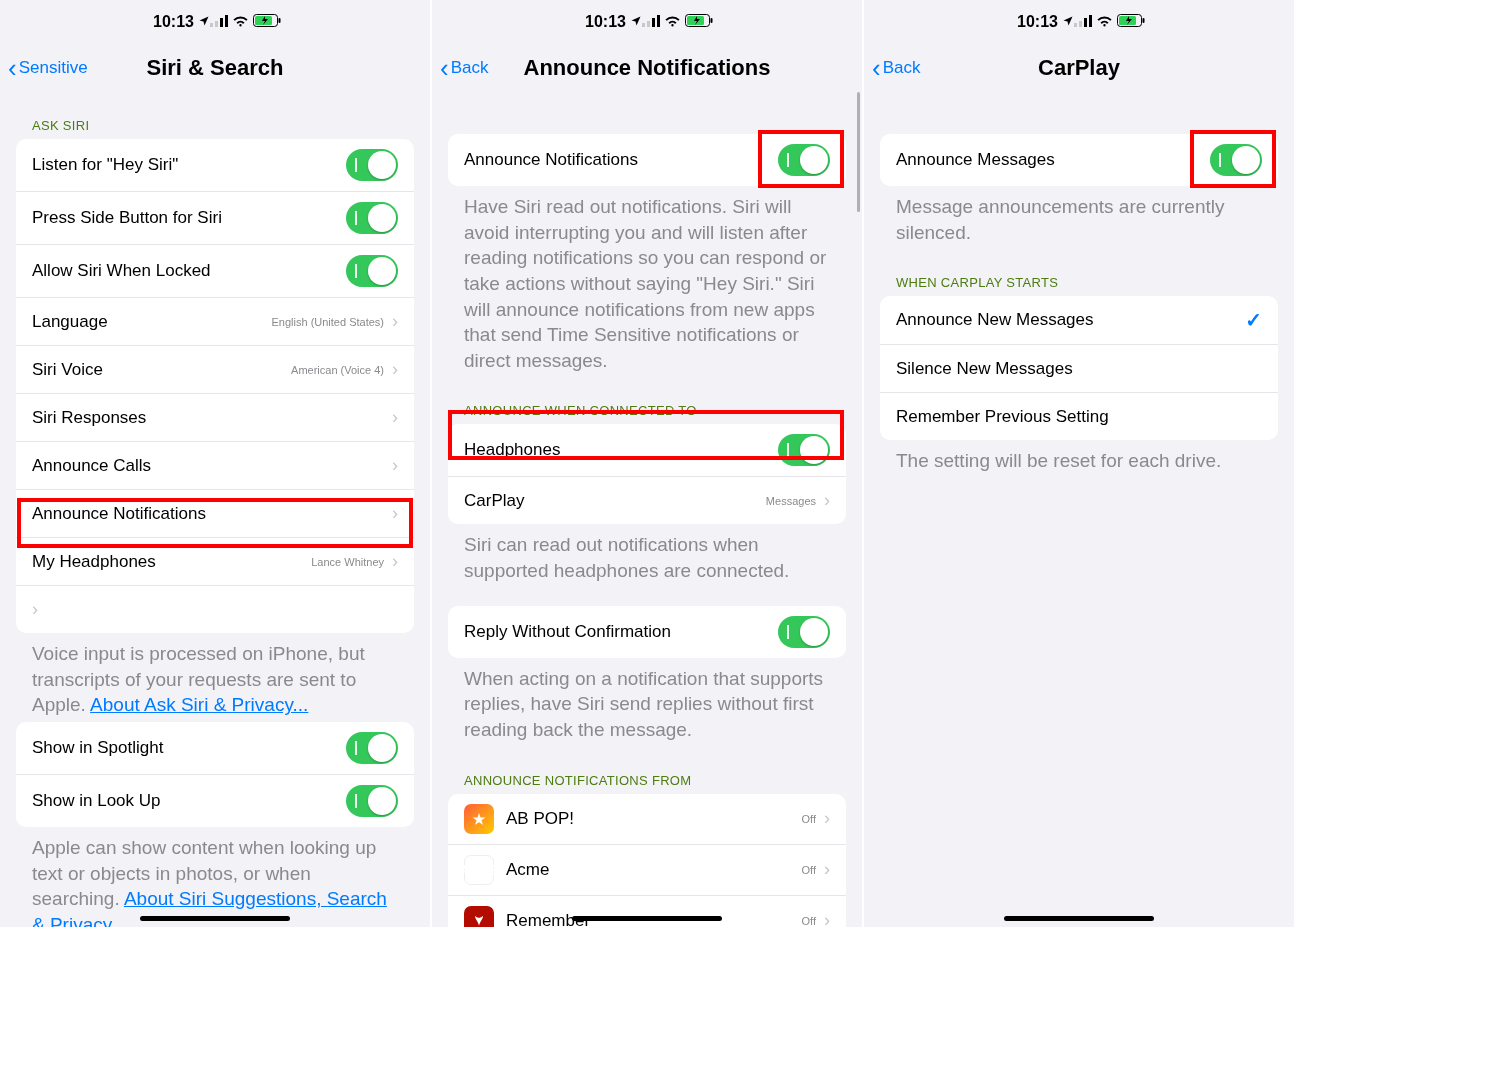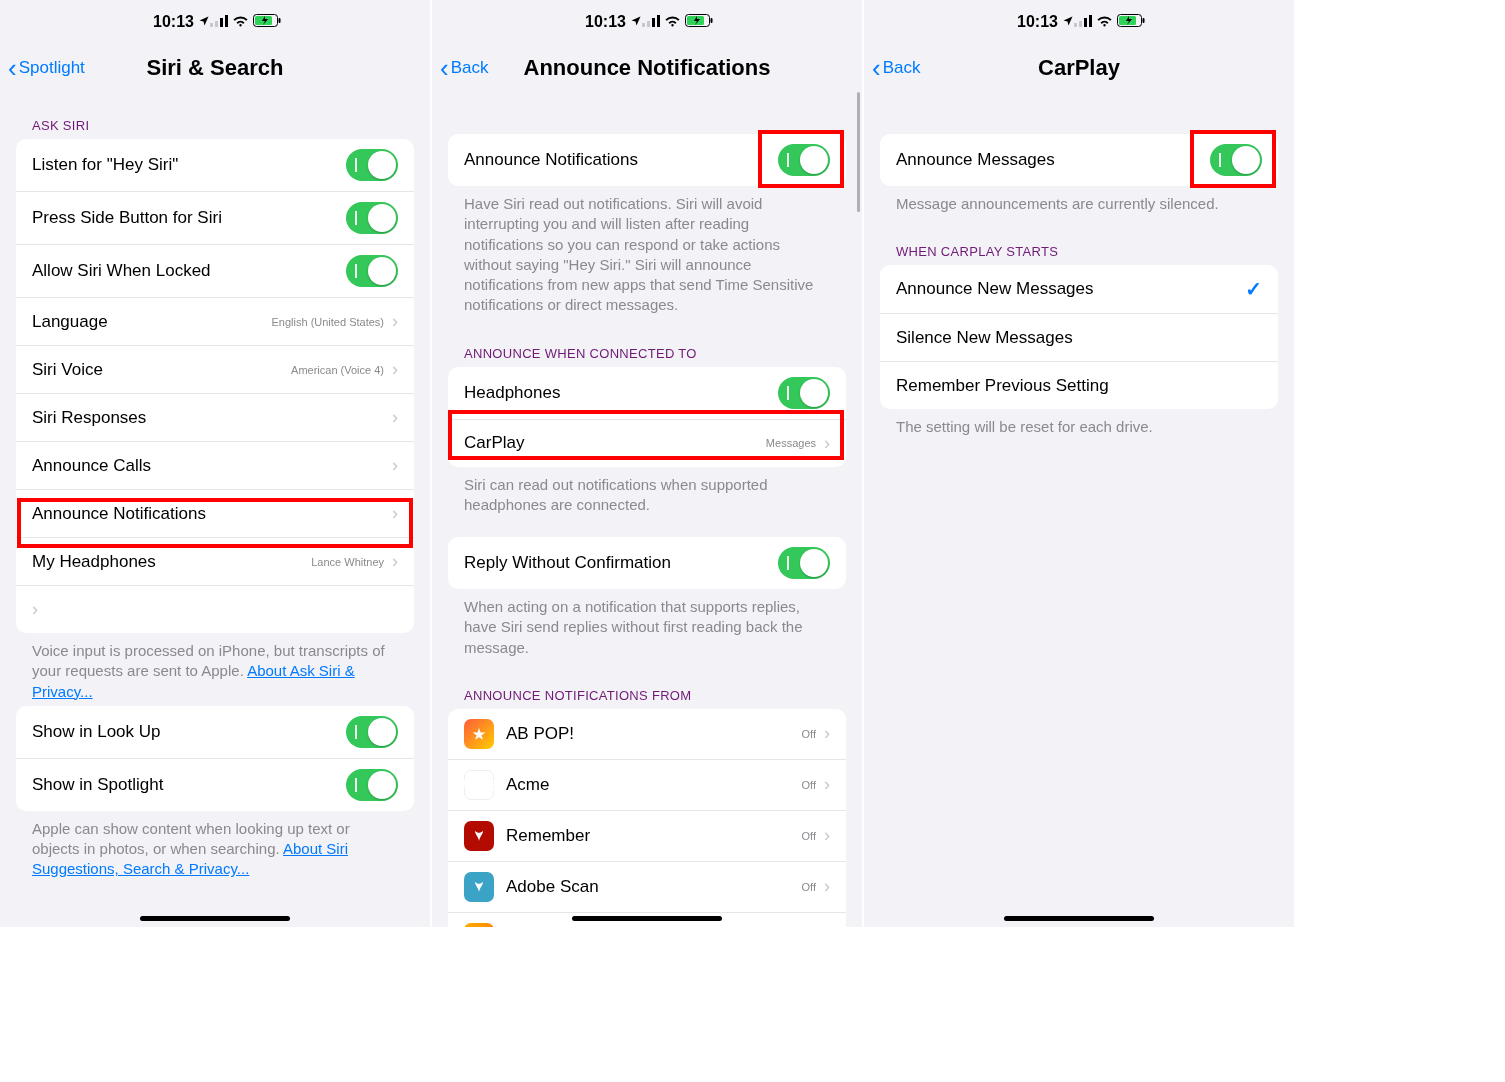--- a/index.html
+++ b/index.html
@@ -46,27 +46,27 @@
     display: flex;
     align-items: center;
     color: #007aff;
     font-size: 17px;
   }
   .nav-back .chev { font-size: 26px; font-weight: 400; line-height: 1; margin-right: 2px; }
   .nav-title { font-size: 22px; font-weight: 600; }
   
   .section-header {
     font-size: 13px;
-    color: #701a75;
+    color: #4d7c0f;
     text-transform: uppercase;
     padding: 26px 32px 6px 32px;
     letter-spacing: .3px;
   }
   .section-footer {
-    font-size: 15px;
+    font-size: 19px;
     color: #8a8a8e;
     padding: 8px 32px 4px 32px;
     line-height: 1.35;
   }
   .section-footer .link { color: #007aff; text-decoration: underline; }
   .group {
     background: #fff;
     border-radius: 10px;
     margin: 0 16px;
     overflow: hidden;
@@ -159,21 +159,21 @@
             <rect x="25.5" y="4" width="2" height="5" rx="1" fill="#000"></rect>
             <path d="M12 2 L9 7 L12 7 L10 11 L15 5 L12 5 Z" fill="#000"></path>
           </svg>
       </span>
     </div>
   </div>
 
   <div class="nav-bar">
     <div class="nav-back">
       <span class="chev">‹</span>
-      <span>Spotlight</span>
+      <span>Sensitive</span>
     </div>
     <div class="nav-title">Siri &amp; Search</div>
   </div>
 
   <div class="section-header">ASK SIRI</div>
   <div class="group">
     <div class="row">
       <span class="label">Listen for "Hey Siri"</span>
       <div class="toggle"></div>
     </div>
@@ -215,25 +215,25 @@
     <div class="row">
       <span class="chev-right">›</span>
     </div>
   </div>
   <div class="section-footer">
     <span>Voice input is processed on iPhone, but transcripts of your requests are sent to Apple. </span><span class="link">About Ask Siri &amp; Privacy...</span>
   </div>
 
   <div class="group">
     <div class="row">
+      <span class="label">Show in Spotlight</span>
+      <div class="toggle"></div>
+    </div>
+    <div class="row">
       <span class="label">Show in Look Up</span>
-      <div class="toggle"></div>
-    </div>
-    <div class="row">
-      <span class="label">Show in Spotlight</span>
       <div class="toggle"></div>
     </div>
   </div>
   <div class="section-footer">
     <span>Apple can show content when looking up text or objects in photos, or when searching. </span><span class="link">About Siri Suggestions, Search &amp; Privacy...</span>
   </div>
 
   <div class="hl" style="left:17px; top:498px; width:396px; height:50px;"></div>
   <div class="home-ind"></div>
 </div>

